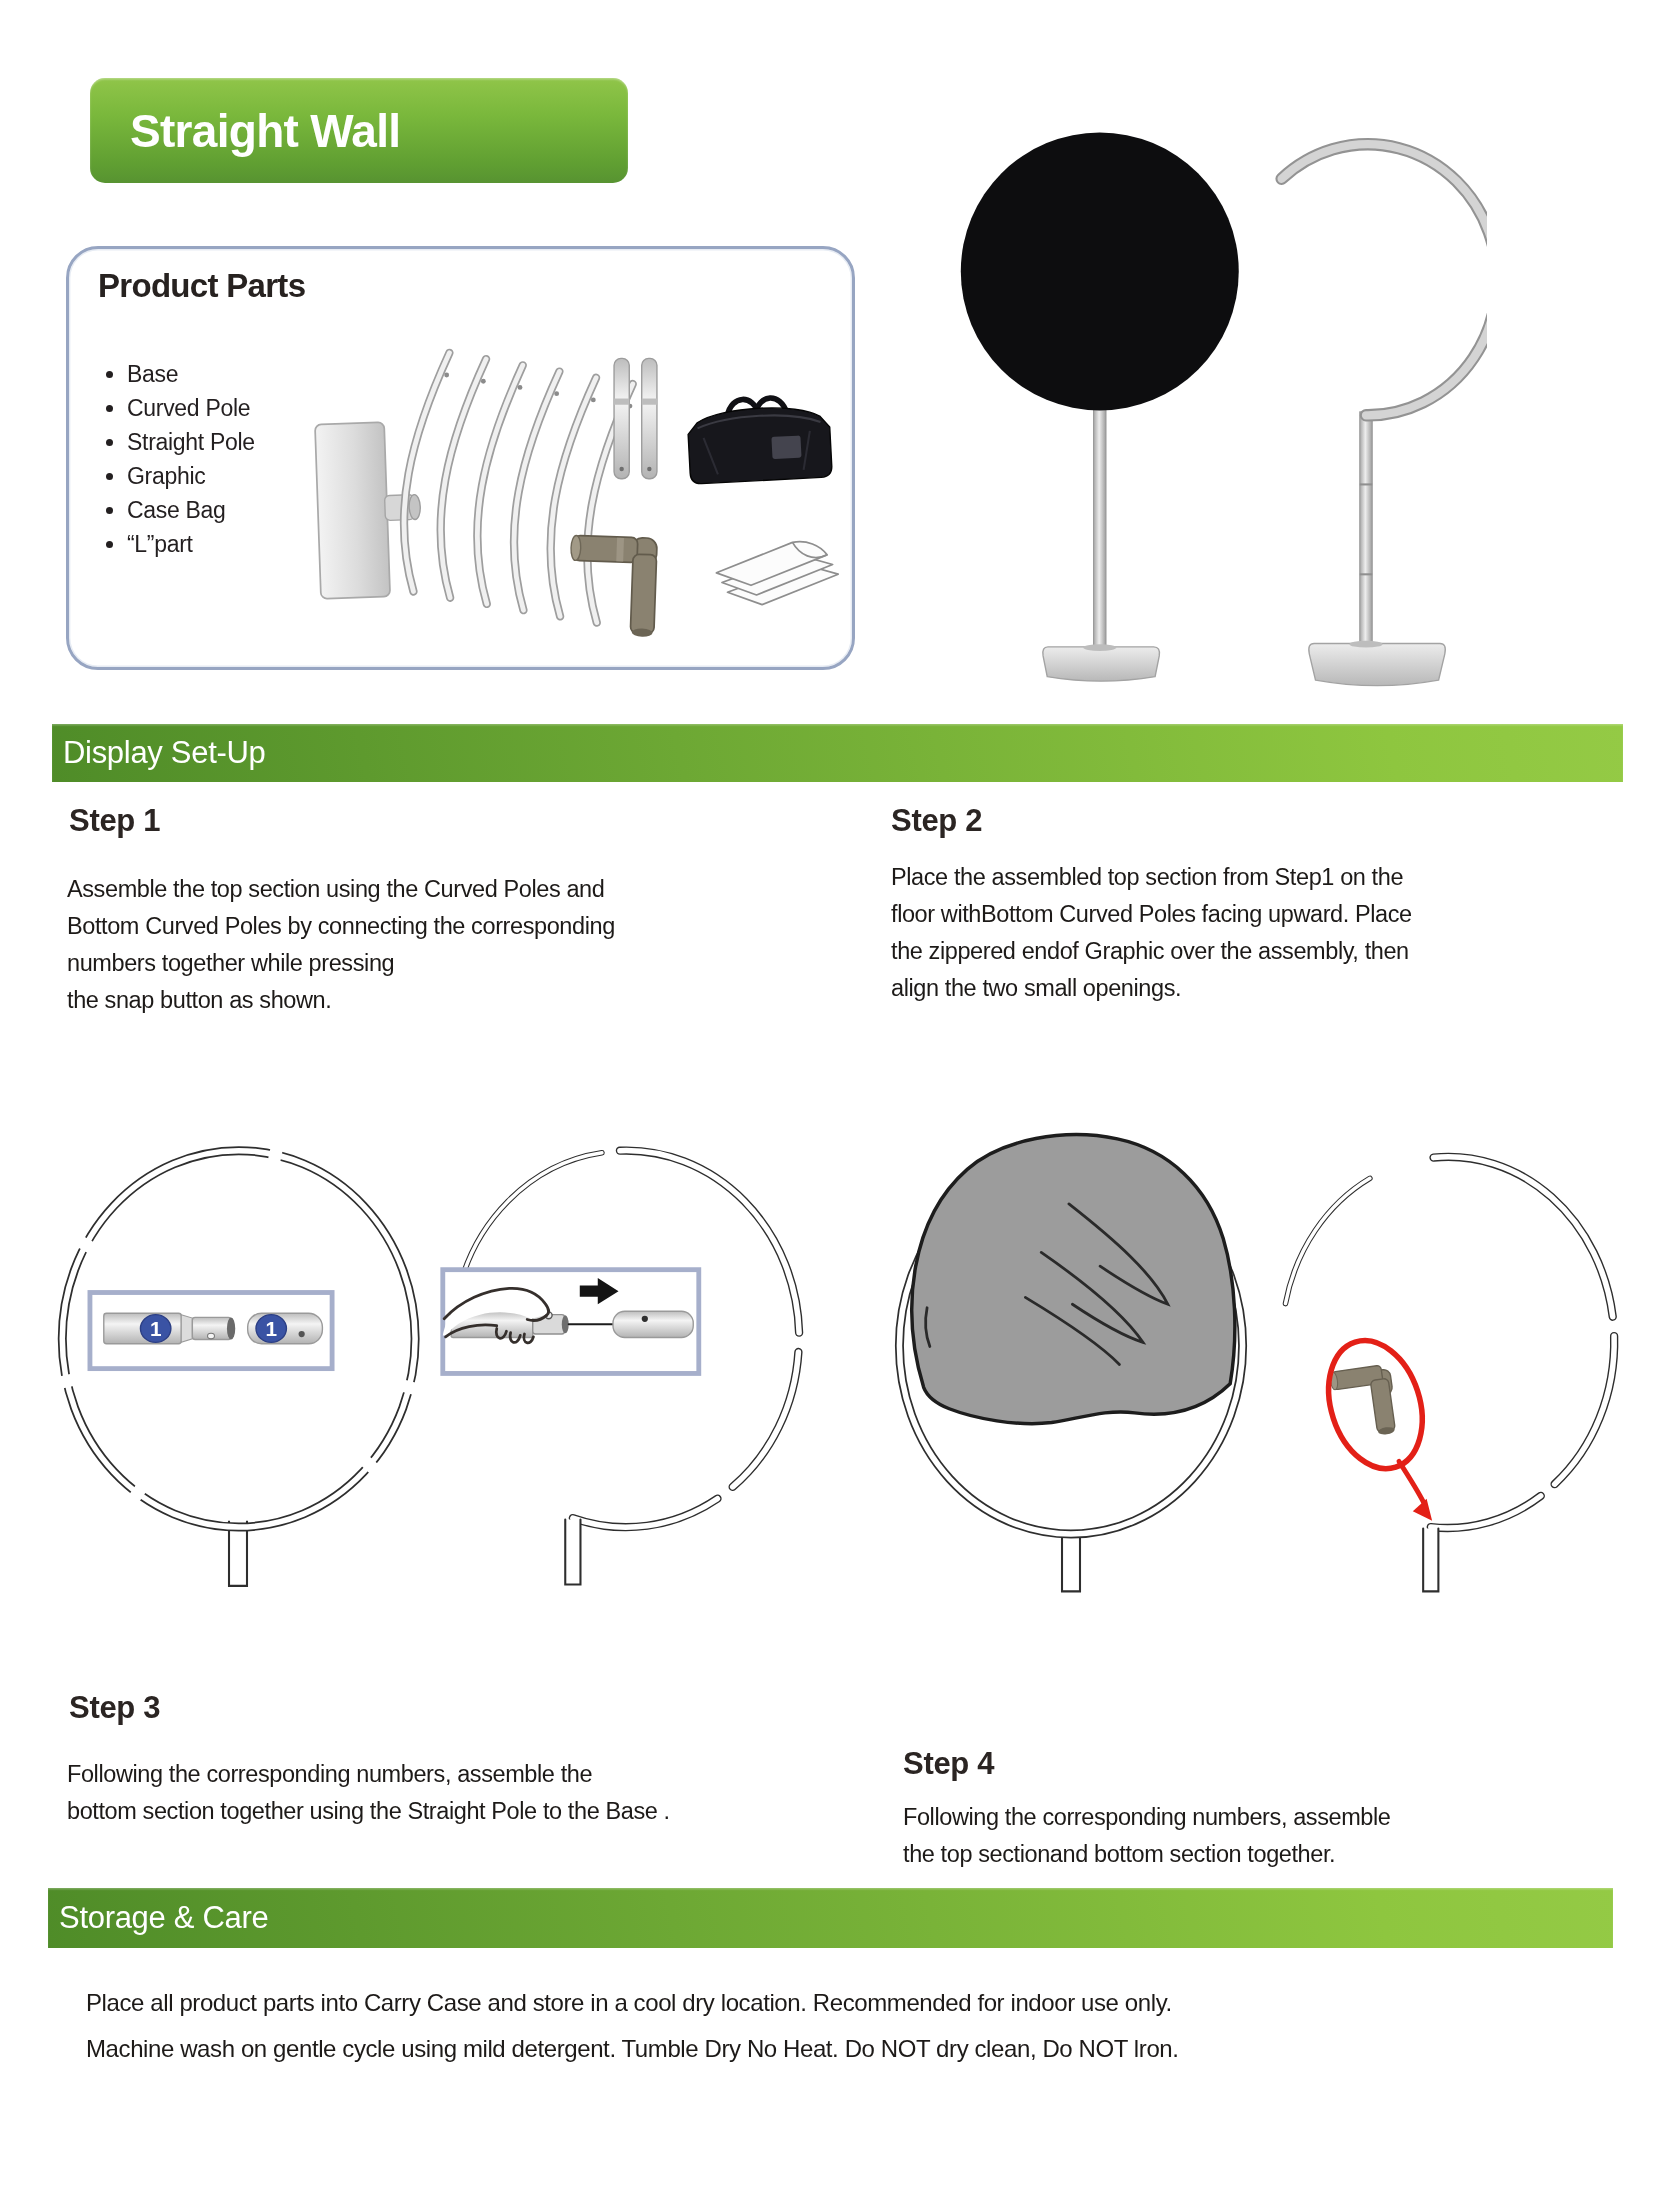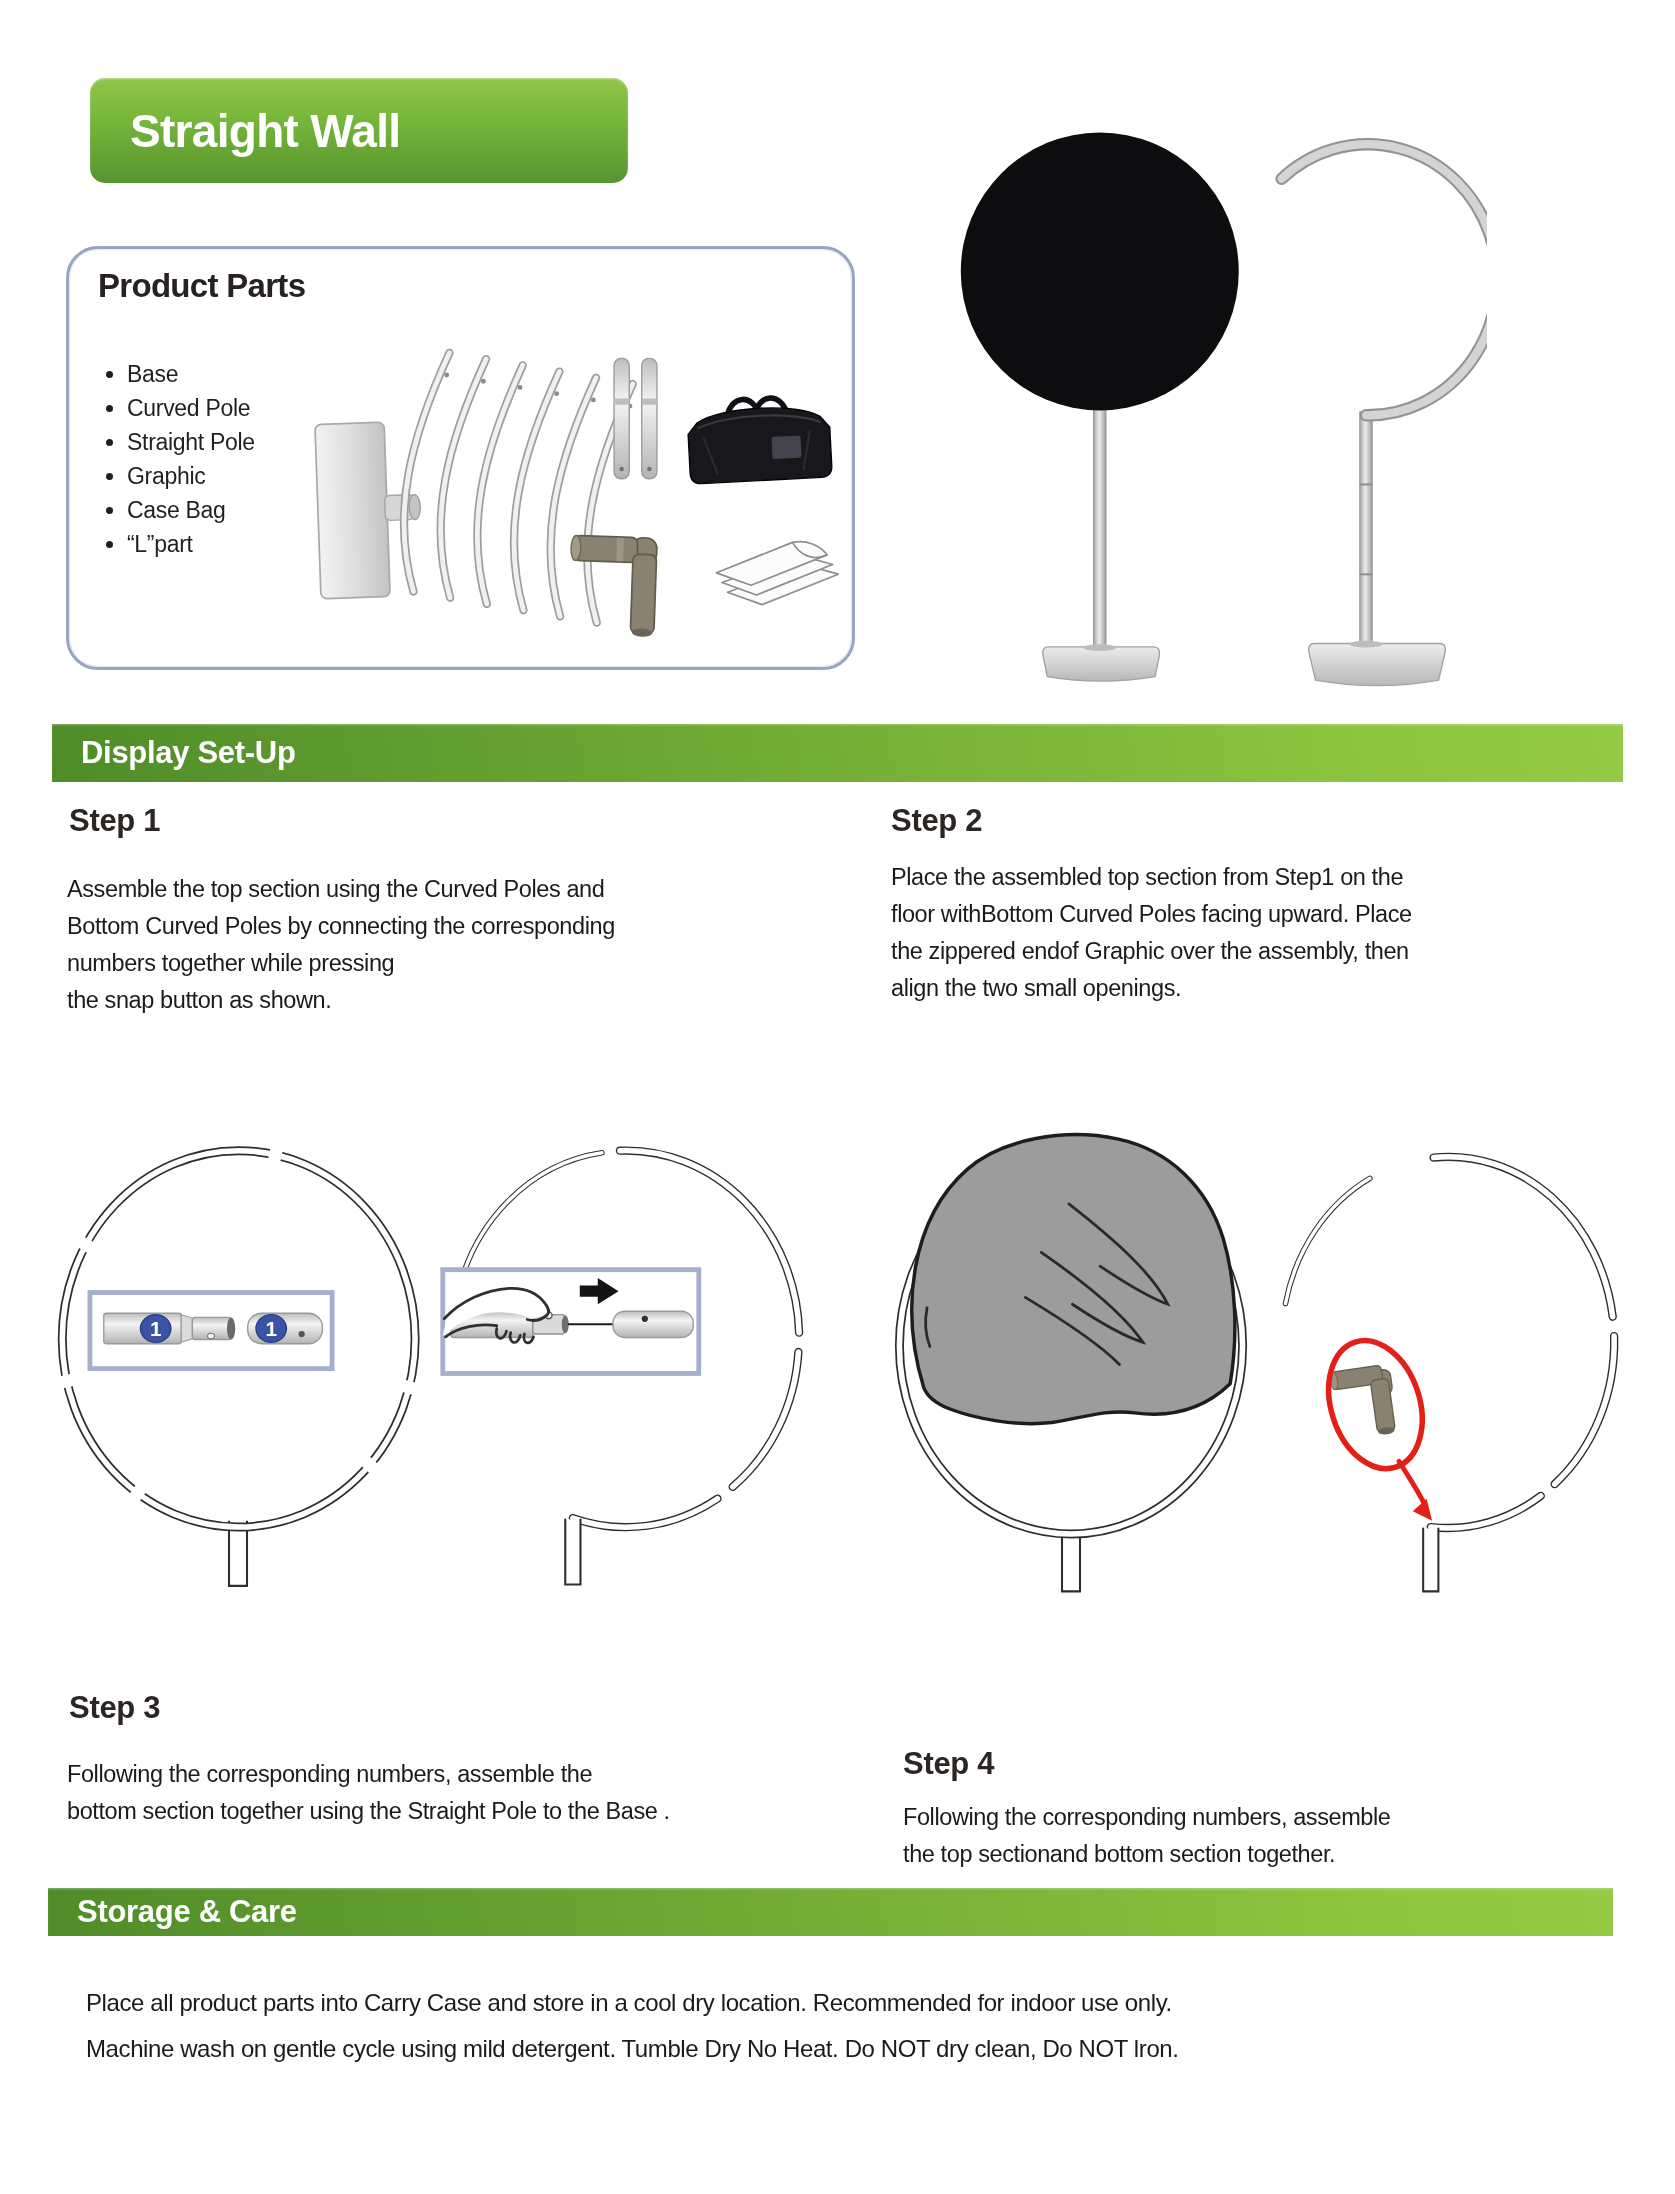--- a/index.html
+++ b/index.html
@@ -33,23 +33,23 @@
     position:absolute;left:33px;top:104px;margin:4px;padding-left:21px;
     font-size:23px;line-height:34px;color:#231f20;letter-spacing:-0.3px;
   }
   .parts-list li::marker{color:#231f20;}
   
   .bar{
     background:linear-gradient(78deg,#4f8c28 0%,#6da834 40%,#8ec63f 85%,#94ca45 100%);
     display:flex;align-items:center;
     box-shadow:inset 0 1.4px 1.4px rgba(255,255,255,.25);
   }
-  .bar span{color:#ffffff;font-size:31px;font-weight:bold;padding-left:29px;letter-spacing:-0.3px;}
+  .bar span{color:#ffffff;font-size:31px;font-weight:normal;padding-left:11px;letter-spacing:-0.3px;}
   .bar-setup{left:52px;top:724px;width:1571px;height:58px;}
-  .bar-storage{left:48px;top:1888px;width:1565px;height:48px;}
+  .bar-storage{left:48px;top:1888px;width:1565px;height:60px;}
   
   .step-h{font-size:31px;font-weight:bold;color:#2b2523;letter-spacing:-0.3px;}
   .step-p{
     font-size:23.5px;line-height:37px;color:#1d1a18;letter-spacing:-0.4px;
     white-space:pre-line;
   }
   .storage-p{
     left:86px;top:1980px;width:1508px;font-size:24px;line-height:46px;color:#1d1a18;
     letter-spacing:-0.4px;white-space:pre-line;
   }

